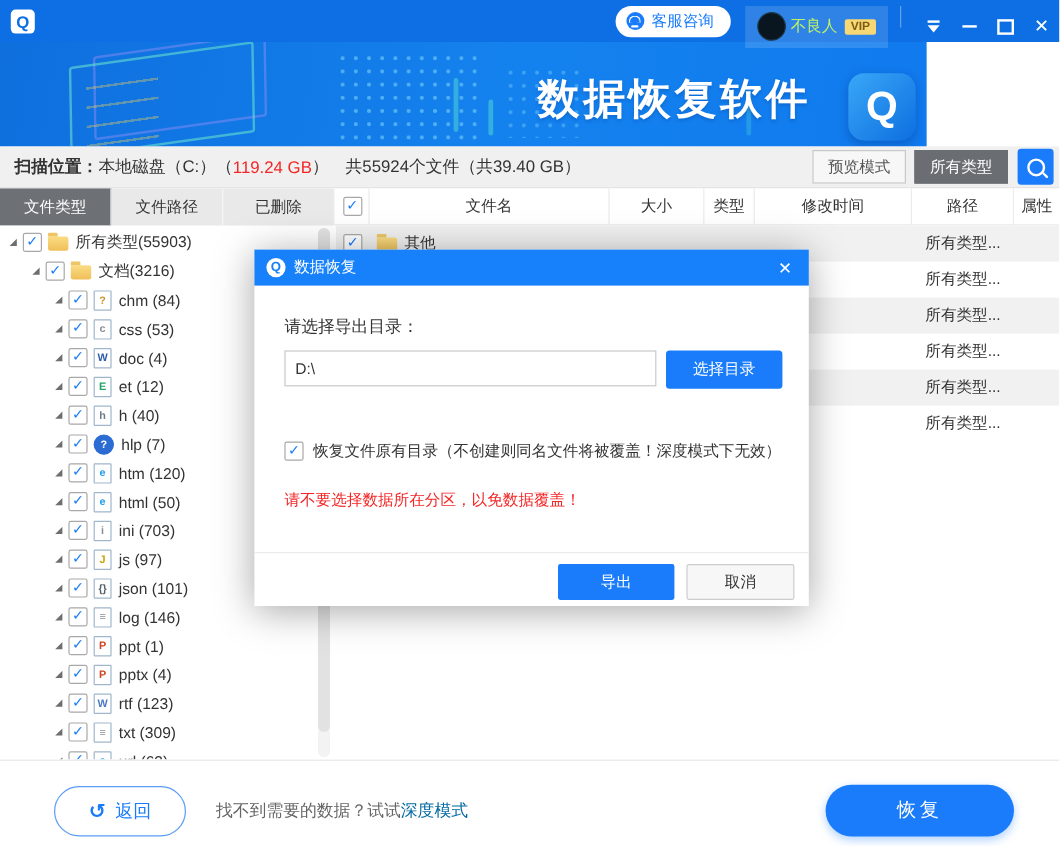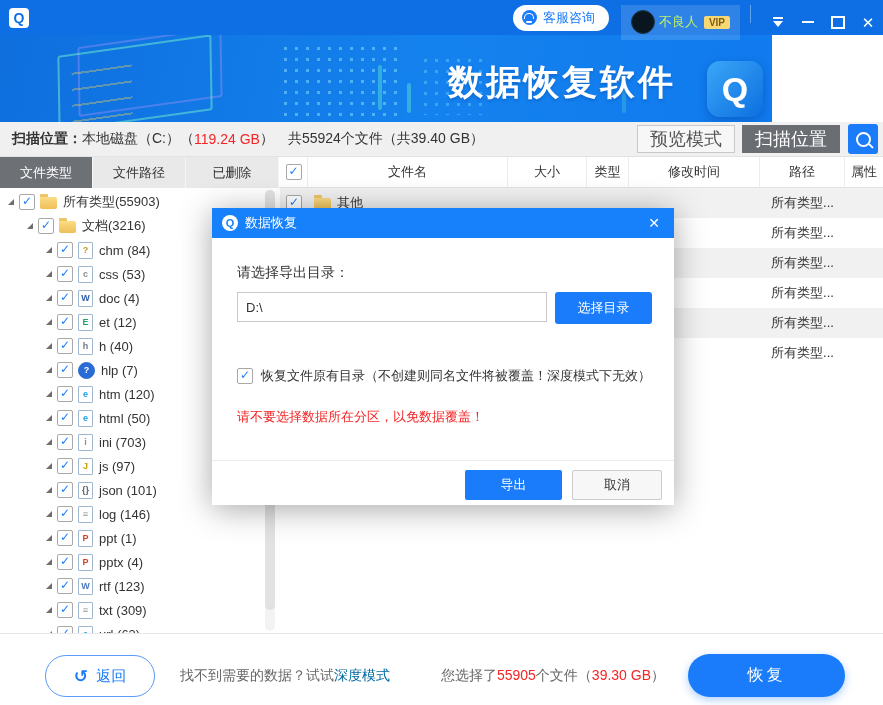--- a/index.html
+++ b/index.html
@@ -58,21 +58,21 @@
   .banner-logo{position:absolute;right:9px;top:26px;width:56px;height:56px;border-radius:13px;
           background:linear-gradient(135deg,#3aa7f7,#0d6fe0);box-shadow:0 3px 8px rgba(0,40,120,.3);
           color:#fff;font-size:34px;font-weight:bold;line-height:56px;text-align:center;}
   
   .scanbar{position:absolute;left:0;top:122px;width:883px;height:35px;background:#f0f0f0;
            border-bottom:1px solid #e2e2e2;display:flex;align-items:center;box-sizing:border-box;}
   .scan-label{font-weight:bold;margin-left:12px;font-size:14px;}
   .scan-text{font-size:14px;}
   .red{color:#f42525;}
   .scan-total{margin-left:14px;font-size:14px;}
-  .mode-btn{height:26px;padding:0 12px;font-size:18px;display:flex;align-items:center;cursor:pointer;}
+  .mode-btn{height:26px;padding:0 12px;font-size:13px;display:flex;align-items:center;cursor:pointer;}
   .preview-btn{margin-left:auto;background:#f7f7f7;border:1px solid #c8c8c8;color:#555;}
   .list-btn{margin-left:7px;background:#6a6e73;border:1px solid #6a6e73;color:#fff;}
   .search-btn{width:30px;height:30px;margin:0 5px 0 8px;background:#1a7cfa;border-radius:3px;
            display:flex;align-items:center;justify-content:center;cursor:pointer;}
   .mag{position:relative;width:11px;height:11px;border:2px solid #fff;border-radius:50%;}
   .mag:after{content:"";position:absolute;width:2px;height:6px;background:#fff;
            transform:rotate(-45deg);right:-3px;bottom:-4px;border-radius:1px;}
   
   .midheader{position:absolute;left:0;top:157px;width:883px;height:31px;display:flex;
              background:#fff;border-bottom:1px solid #e3e3e3;box-sizing:border-box;}
@@ -198,21 +198,21 @@
     <div class="banner-logo">Q</div>
   </div>
 
   <div class="scanbar">
     <span class="scan-label">扫描位置：</span>
     <span class="scan-text">本地磁盘（C:）（</span>
     <span class="scan-text red">119.24 GB</span>
     <span class="scan-text">）</span>
     <span class="scan-total">共55924个文件（共39.40 GB）</span>
     <div class="mode-btn preview-btn">预览模式</div>
-    <div class="mode-btn list-btn">扫描位置</div>
+    <div class="mode-btn list-btn">所有类型</div>
     <div class="search-btn">
       <span class="mag"></span>
     </div>
   </div>
 
   <div class="midheader">
     <div class="tabs">
       <div class="tab active">文件类型</div>
       <div class="tab">文件路径</div>
       <div class="tab">已删除</div>
@@ -453,19 +453,16 @@
   </div>
 
   <div class="footer">
     <div class="back-btn">
       <span class="undo-ic">↺</span>
       <span>返回</span>
     </div>
     <div class="hint">
       <span>找不到需要的数据？试试</span><span class="hint-link">深度模式</span>
     </div>
-    <div class="stats">
-      <span>您选择了</span><span class="red">55905</span><span>个文件（</span><span class="red">39.30 GB</span><span>）</span>
-    </div>
     <div class="recover-btn">恢复</div>
   </div>
 
 </div>
 
 </body></html>

